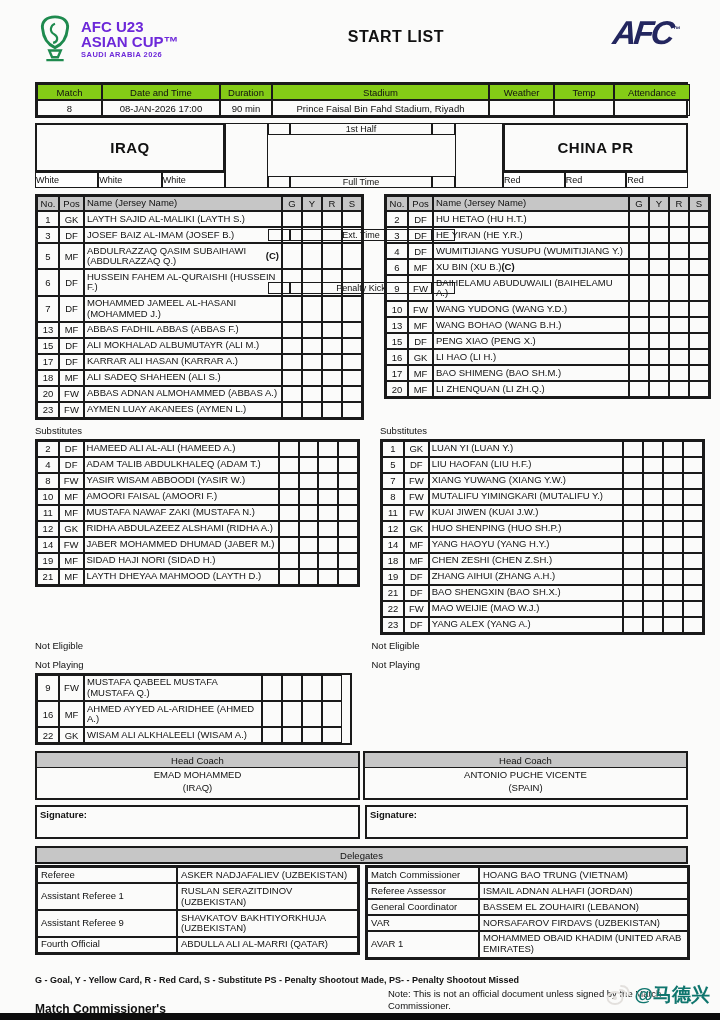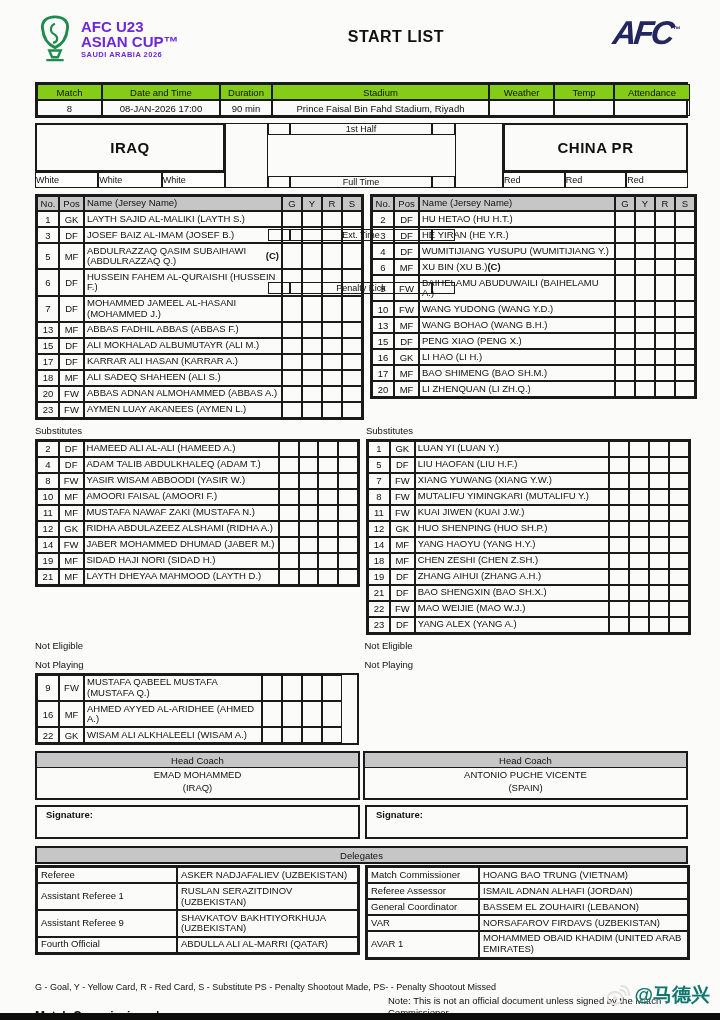--- a/index.html
+++ b/index.html
@@ -31,21 +31,21 @@
   .kitrow { display:flex; height:16px; }
   .kitrow div { flex:1; border:1px solid #1a1a1a; font-size:9px; text-align:left; padding-top:2px; background:#fff; }
   .tb-spacer { border:1px solid #1a1a1a; height:65px; }
   .scoretbl { display:flex; flex-direction:column; height:65px;gap:41px; }
   .scorerow { display:flex; flex:1; }
   .scorerow .sc { width:22px; border:1px solid #1a1a1a; }
   .scorerow .sl { width:142px; border:1px solid #1a1a1a; font-size:9px; text-align:center; display:flex; align-items:center; justify-content:center; }
   .scorerow .sr { width:23px; border:1px solid #1a1a1a; }
 
   
-  .cols { display:flex; gap:6px; align-items:flex-start; }
+  .cols { display:flex; gap:20px; align-items:flex-start; }
   .ros { border:2px solid #1a1a1a; }
   .ros .tr { display:flex; }
   .ros .td { border:1px solid #1a1a1a; font-size:9.5px; padding:1.5px 2px; min-height:15px; display:flex; align-items:center; }
   .ros .no { width:22px; justify-content:center; }
   .ros .pos { width:25px; justify-content:center; }
   .ros.left .nm { width:198px; line-height:1.12; }
   .ros.right .nm { width:196px; line-height:1.12; }
   .ros .sq { width:20px; }
   .ros .hd { background:#c6c6c6; min-height:13px; padding:1px 2px; }
   .ros .hd.sq { justify-content:center; }
@@ -53,33 +53,33 @@
   .mt6 { margin-top:6px; }
 
   
   .coach { display:flex; gap:3px; margin-top:6px; }
   .coach .box { border:2px solid #1a1a1a; }
   .coach .chd { background:#c6c6c6; border-bottom:1px solid #1a1a1a; text-align:center; font-size:9.5px; padding:1.5px 0; }
   .coach .cval { height:30px; text-align:center; font-size:9.5px; line-height:1.3; padding-top:1px; }
   .w-left { width:325px; } .w-right { width:325px; }
 
   .sigrow { display:flex; gap:5px; margin-top:5px; }
-  .sig { border:2px solid #1a1a1a; height:34px; font-size:9.5px; font-weight:bold; padding:2px 9px; }
+  .sig { border:2px solid #1a1a1a; height:34px; font-size:9.5px; font-weight:bold; padding:2px 3px; }
 
   
   .delhd { border:2px solid #1a1a1a; background:#c6c6c6; text-align:center; font-size:9.5px; padding:1.5px 0; margin-top:7px; }
   .deltbls { display:flex; gap:5px; align-items:flex-start; margin-top:1px; }
   .del { border:2px solid #1a1a1a; }
   .del .tr { display:flex; }
   .del .td { border:1px solid #1a1a1a; font-size:9.5px; padding:1.5px 3px; min-height:15px; display:flex; align-items:center; line-height:1.15; }
   .del.l .lab { width:140px; } .del.l .val { width:181px; }
   .del.r .lab { width:112px; } .del.r .val { width:209px; }
 
   
-  .legend { font-size:9px; margin-top:22px; }
+  .legend { font-size:9px; margin-top:15px;font-weight:bold; }
   .noterow { display:flex; margin-top:3px; }
   .commish { font-size:12px; font-weight:bold; margin-top:14px; }
   .note { width:300px; margin-left:auto; margin-right:0; font-size:9.5px; line-height:1.25; }
   .wm { position:absolute; right:10px; bottom:12px; display:flex; gap:4px; align-items:center; color:#0f766e; font-size:19px; font-weight:bold; text-shadow:0 0 1px #eee; }
   .blackbar { position:absolute; left:0; bottom:0; width:720px; height:7px; background:#0d0d0d; }
 </style>
 </head>
 <body>
 
 <div class="page">

